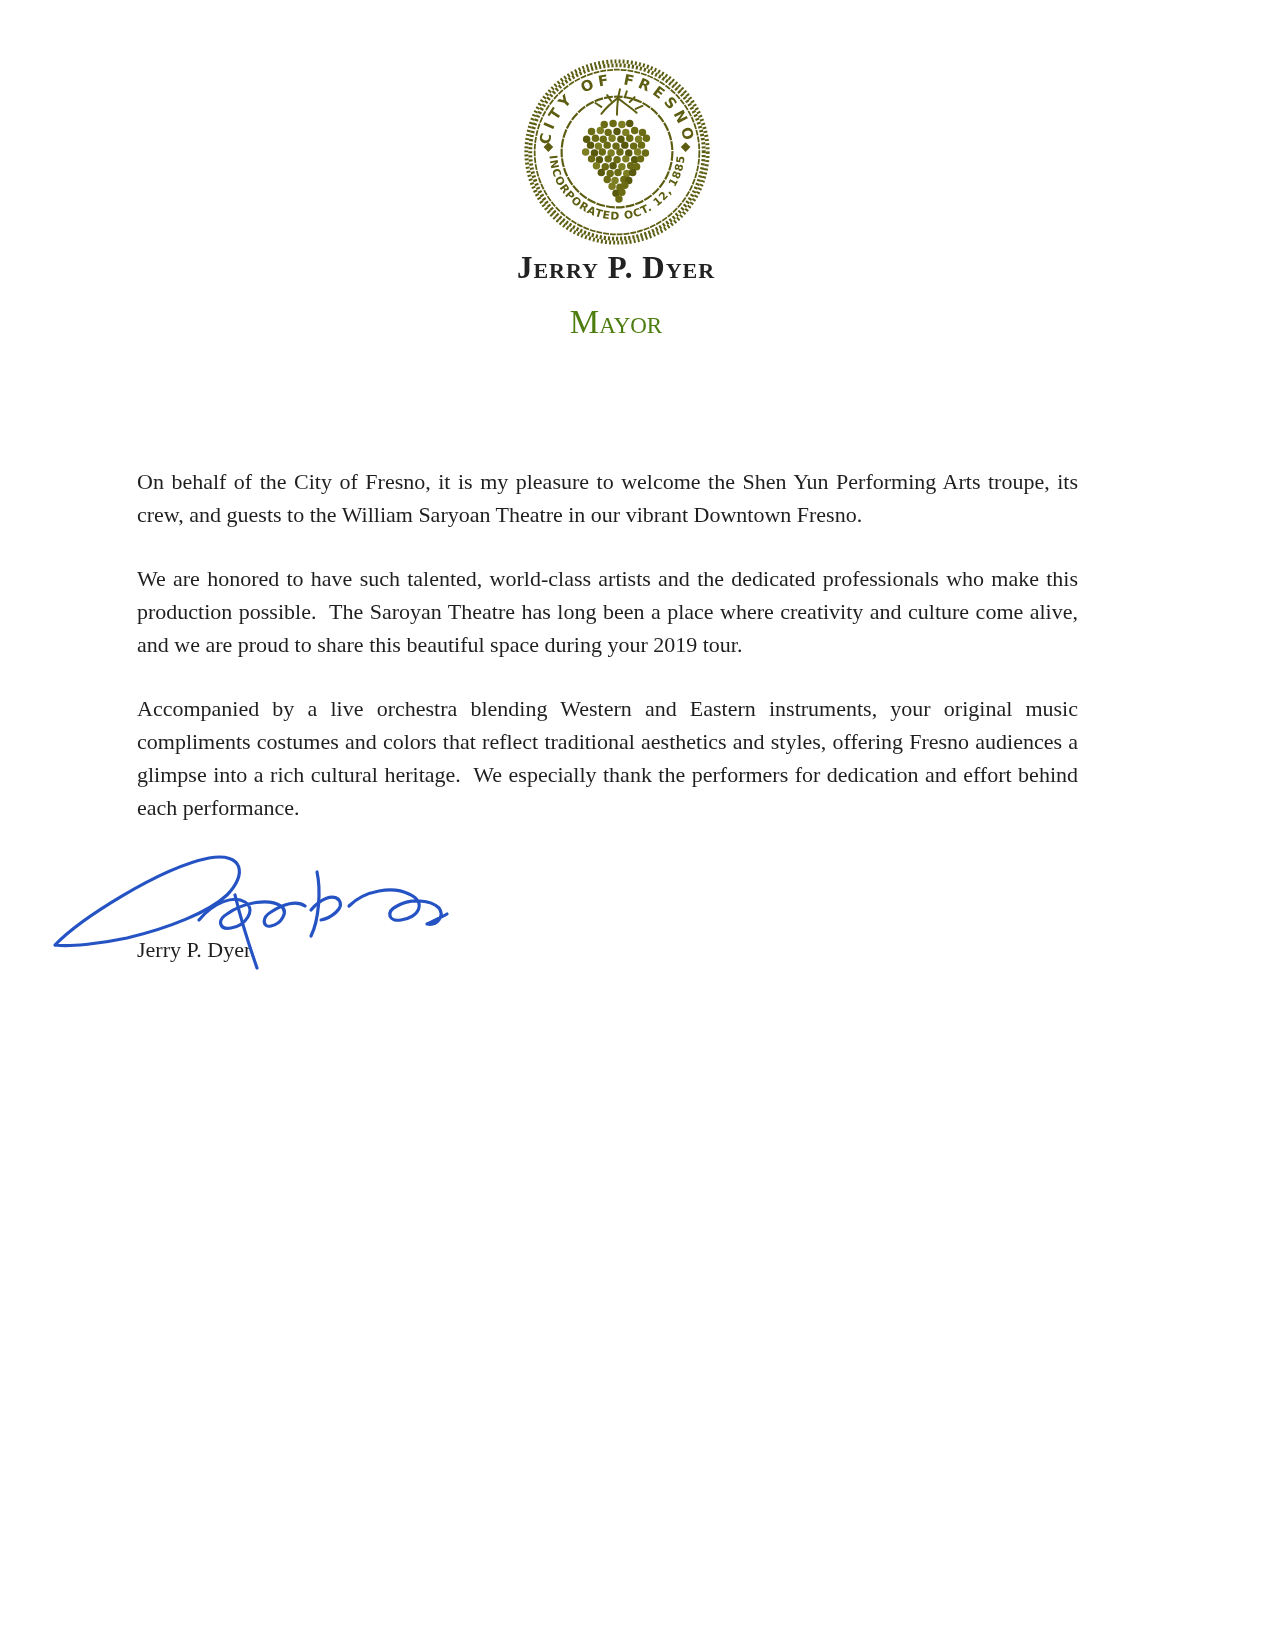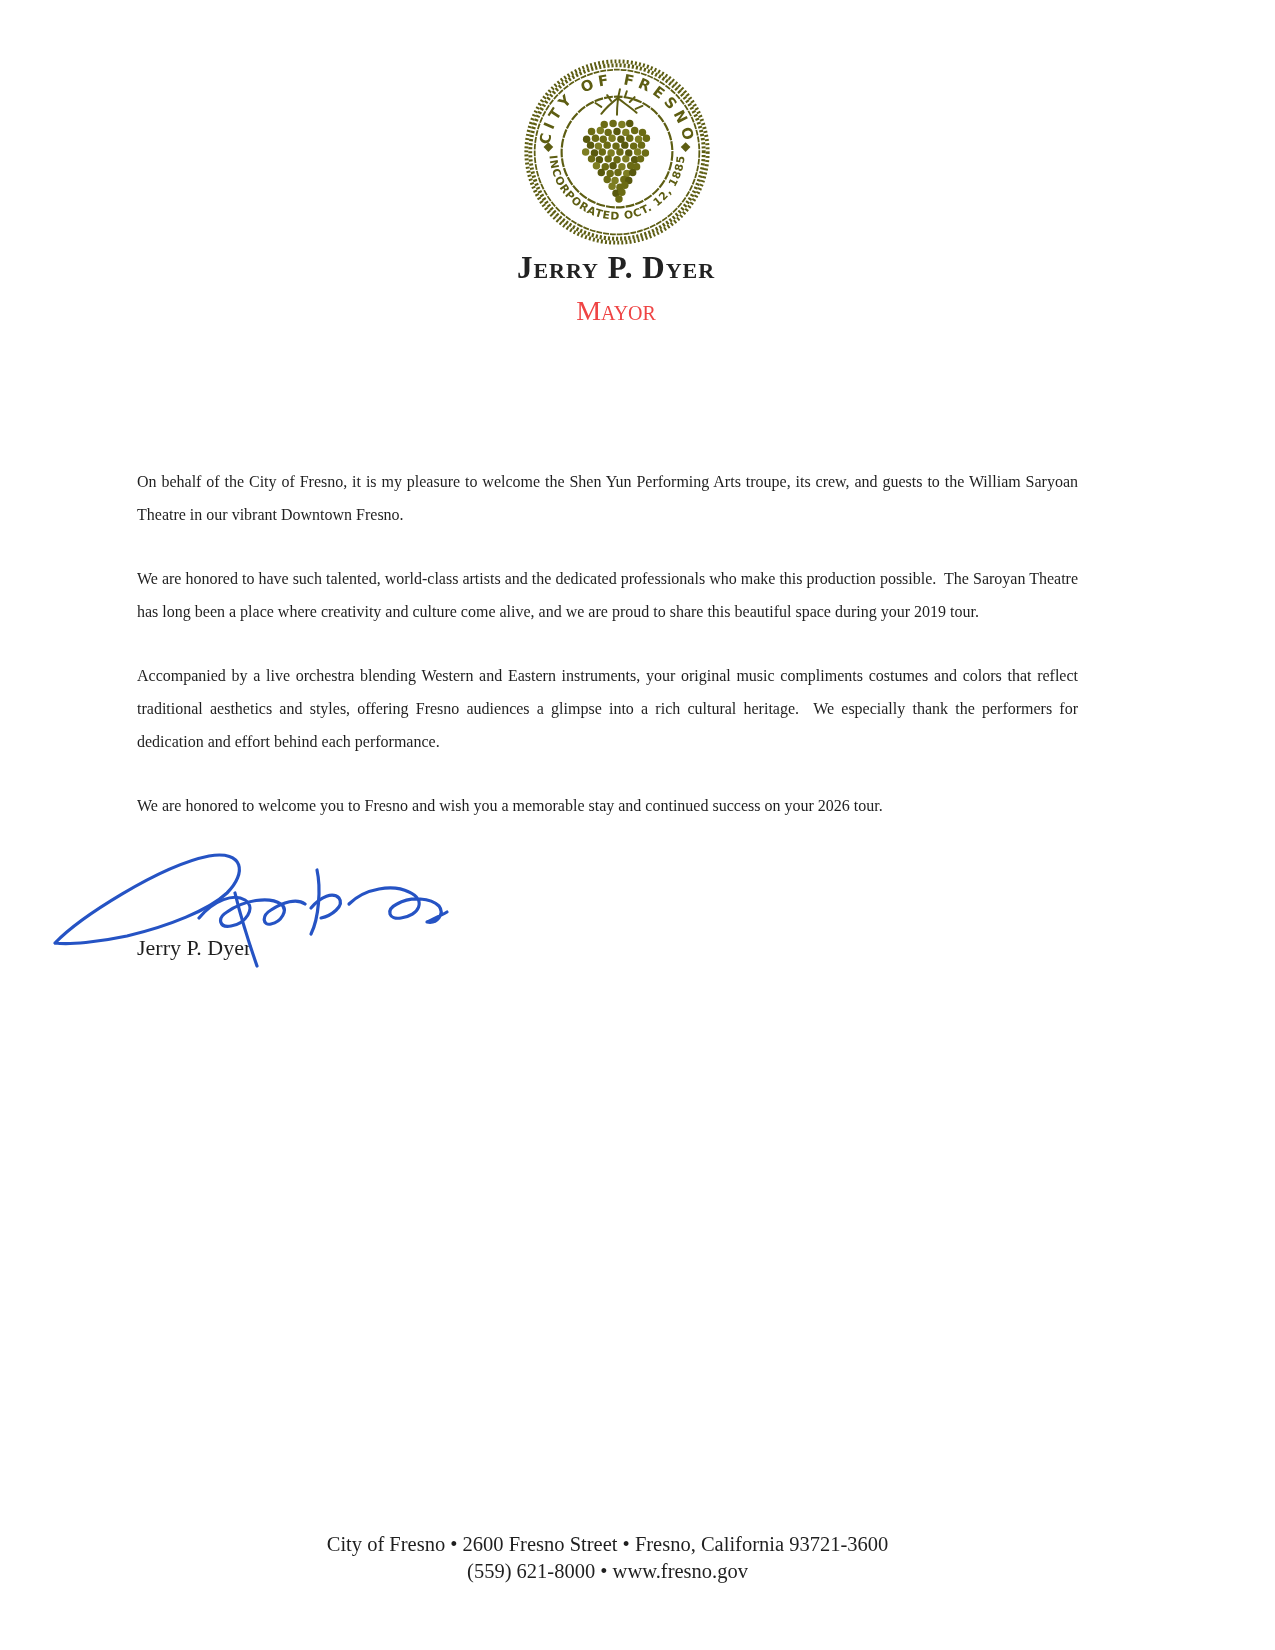--- a/index.html
+++ b/index.html
@@ -9,23 +9,23 @@
   .seal-text{font-family:"DejaVu Sans",sans-serif;font-weight:bold;fill:#5d5d12;}
   .arc-top{font-size:15px;letter-spacing:4.5px;}
   .arc-bottom{font-size:11px;letter-spacing:0.9px;}
   .rings circle{fill:none;stroke:#5d5d12;}
   .grapes circle{fill:#6b6b14;}
   .grapes circle:nth-child(3n){fill:#7d7d22;}
   .grapes circle:nth-child(4n){fill:#59590e;}
   .stem path{fill:none;stroke:#5d5d12;stroke-width:2;stroke-linecap:round;}
   .header-text{position:absolute;left:137px;top:250px;width:958px;text-align:center;}
   .official-name{font-size:31px;font-weight:bold;font-variant:small-caps;letter-spacing:1px;color:#222;}
-  .official-title{font-size:28px;font-variant:small-caps;margin-top:9px;color:#ef4444;}
+  .official-title{font-size:33px;font-variant:small-caps;margin-top:18px;color:#4d7c0f;}
   .content{position:absolute;left:137px;top:465px;width:941px;}
-  .content p{margin:0 0 31px 0;font-size:16px;line-height:33px;text-align:justify;white-space:pre-wrap;}
+  .content p{margin:0 0 31px 0;font-size:22px;line-height:33px;text-align:justify;white-space:pre-wrap;}
   p.closing{margin-top:11px;margin-bottom:0;text-align:left;}
   .sig-row{position:relative;height:78px;}
   .sig-svg{position:absolute;left:-88px;top:-5px;width:404px;height:125px;overflow:visible;}
   .sig-svg path{fill:none;stroke-width:3.2px;stroke-linecap:round;stroke-linejoin:round;}
   p.signer{margin:0;text-align:left;font-size:22px;}
   .footer{position:absolute;left:137px;top:1531px;width:941px;text-align:center;
           font-size:20.5px;line-height:27px;color:#1f1f1f;}
 </style>
 </head>
 <body>
@@ -129,35 +129,30 @@
 
   <div class="header-text">
     <div class="official-name">Jerry P. Dyer</div>
     <div class="official-title">Mayor</div>
   </div>
 
   <div class="content">
     <p>On behalf of the City of Fresno, it is my pleasure to welcome the Shen Yun Performing Arts troupe, its crew, and guests to the William Saryoan Theatre in our vibrant Downtown Fresno.</p>
     <p>We are honored to have such talented, world-class artists and the dedicated professionals who make this production possible.  The Saroyan Theatre has long been a place where creativity and culture come alive, and we are proud to share this beautiful space during your 2019 tour.</p>
     <p>Accompanied by a live orchestra blending Western and Eastern instruments, your original music compliments costumes and colors that reflect traditional aesthetics and styles, offering Fresno audiences a glimpse into a rich cultural heritage.  We especially thank the performers for dedication and effort behind each performance.</p>
-    <p>We are honored to welcome you to Fresno and wish you a memorable stay and continued success on your 2026 tour.</p>
 
     <div class="sig-row">
       <svg class="sig-svg" viewBox="0 0 404 125">
         <g stroke="#2553c4" fill="none">
           <path d="M 6 95 C 30 70, 110 18, 160 8 C 195 2, 198 25, 178 45 C 160 62, 120 78, 78 88 C 50 94, 20 97, 6 95"></path>
           <path d="M 150 70 C 165 52, 185 45, 196 52 C 208 60, 196 76, 182 78 C 170 80, 168 70, 178 64 C 195 52, 220 48, 232 56 C 240 62, 232 74, 222 76 C 214 78, 212 68, 222 62 C 234 54, 248 50, 256 56"></path>
           <path d="M 268 22 C 272 40, 270 70, 262 86"></path>
           <path d="M 262 60 C 272 48, 284 44, 290 50 C 296 58, 282 68, 272 70"></path>
           <path d="M 300 56 C 316 40, 344 36, 360 44 C 378 52, 370 68, 352 70 C 340 72, 336 62, 348 56 C 362 48, 382 50, 390 58 C 396 66, 388 76, 378 74 C 384 71, 393 67, 398 64"></path>
           <path d="M 186 45 C 192 70, 200 95, 208 118"></path>
         </g>
       </svg>
     </div>
     <p class="signer">Jerry P. Dyer</p>
   </div>
 
-  <div class="footer">
-    <div>City of Fresno • 2600 Fresno Street • Fresno, California 93721-3600</div>
-    <div>(559) 621-8000 • www.fresno.gov</div>
-  </div>
 
 </div>
 
 </body></html>

